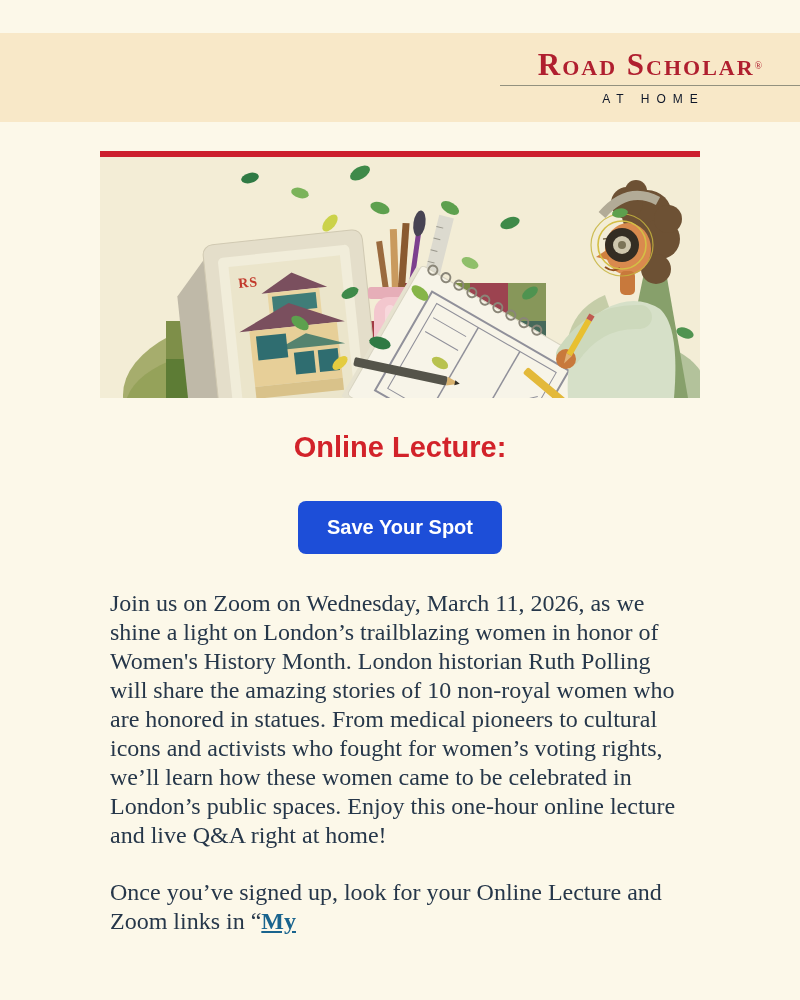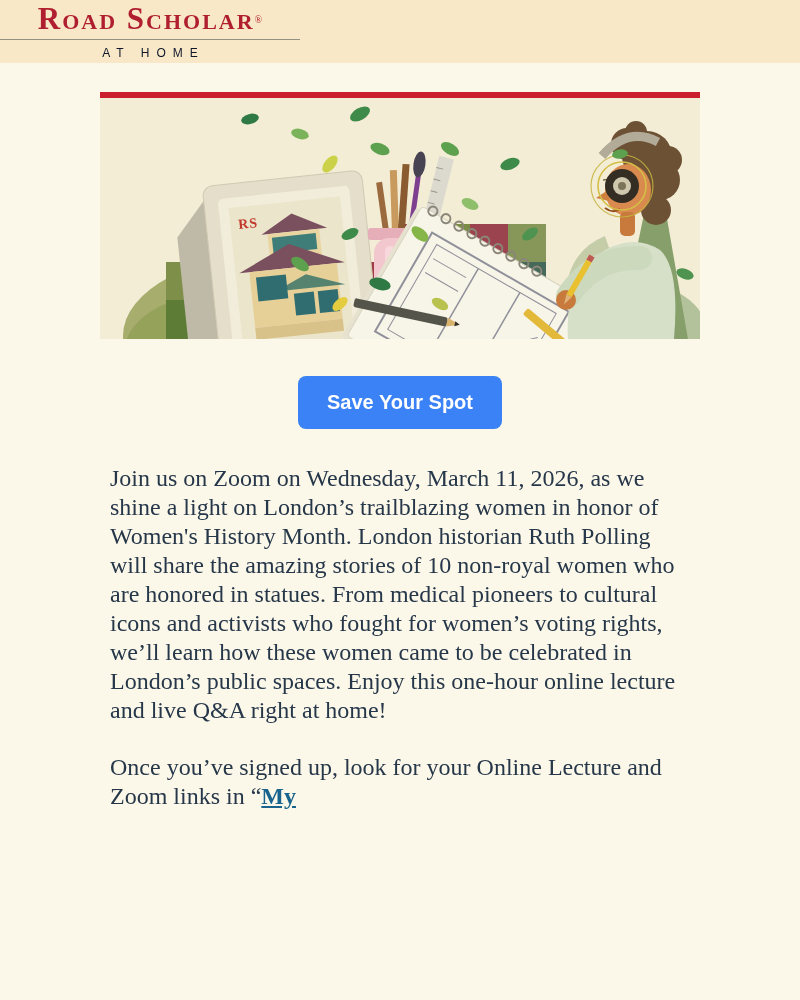--- a/index.html
+++ b/index.html
@@ -2,22 +2,22 @@
 <html><head>
 <meta charset="utf-8">
 <style>
   html, body { margin:0; padding:0; }
   body {
     width:800px; height:1000px; overflow:hidden;
     background:#fcf8e9;
     font-family:"Liberation Sans", sans-serif;
   }
   .header-band {
-    height:63px; background:#f8e8c8;
-    display:flex; flex-direction:column; align-items:flex-start; justify-content:center;
+    height:89px; background:#f8e8c8;
+    display:flex; flex-direction:column; align-items:flex-end; justify-content:center;margin-top:33px;
   }
   .logo { text-align:center; cursor:pointer; }
   .logo-text {
     font-family:"Liberation Serif", serif;
     font-variant:small-caps;
     font-weight:bold; font-size:31px; line-height:1;
     letter-spacing:2px; color:#b01f2f;
   }
   .logo-reg { font-size:10px; vertical-align:super; color:#b01f2f; font-family:"Liberation Serif", serif; }
   .logo-divider { width:300px; height:1px; background:#93917f; margin:5px auto 6px; }
@@ -33,21 +33,21 @@
     margin-top:33px; text-align:center;
     font-weight:bold; font-size:29px; color:#d2232a; line-height:1.15;
   }
   .lecture-title {
     width:580px; margin:6px auto 0; text-align:center;
     font-weight:bold; font-size:41px; line-height:1.42;
     color:#13294a; letter-spacing:-0.5px;
   }
   .cta-row { text-align:center; margin-top:37px; }
   .cta-button {
-    display:inline-block; background:#3b82f6; color:#ffffff;
+    display:inline-block; background:#1d4ed8; color:#ffffff;
     font-family:"Liberation Sans", sans-serif;
     font-weight:bold; font-size:20px; line-height:1.15;
     border:none; border-radius:8px; padding:15px 29px; cursor:pointer;
   }
   .body-para {
     width:580px; margin:35px auto 0;
     font-family:"Liberation Serif", serif;
     font-size:24px; line-height:29px; color:#26374a;
   }
   .body-para + .body-para { margin-top:28px; }
@@ -231,20 +231,21 @@
         <ellipse rx="10" ry="5.5" fill="#5da04e" transform="translate(200,166) rotate(35)"></ellipse>
         <ellipse rx="11" ry="6" fill="#2f7a44" transform="translate(280,186) rotate(15)"></ellipse>
         <ellipse rx="9" ry="5" fill="#e4cc3f" transform="translate(240,206) rotate(-40)"></ellipse>
         <ellipse rx="9" ry="5" fill="#b8c24e" transform="translate(340,206) rotate(30)"></ellipse>
         <ellipse rx="9" ry="5" fill="#4f9350" transform="translate(585,176) rotate(20)"></ellipse>
         <ellipse rx="8" ry="4.5" fill="#5da04e" transform="translate(520,56) rotate(-10)"></ellipse>
       </g>
     </svg>
   </div>
 
+  <div class="kicker">Online Lecture:</div>
 
 
   <div class="cta-row">
     <button class="cta-button">Save Your Spot</button>
   </div>
 
   <p class="body-para">Join us on Zoom on Wednesday, March 11, 2026, as we shine a light on London’s trailblazing women in honor of Women's History Month. London historian Ruth Polling will share the amazing stories of 10 non-royal women who are honored in statues. From medical pioneers to cultural icons and activists who fought for women’s voting rights, we’ll learn how these women came to be celebrated in London’s public spaces. Enjoy this one-hour online lecture and live Q&amp;A right at home!</p>
 
   <p class="body-para"><span>Once you’ve signed up, look for your Online Lecture and Zoom links in “</span><a class="inline-link">My</a></p>
 </main>

